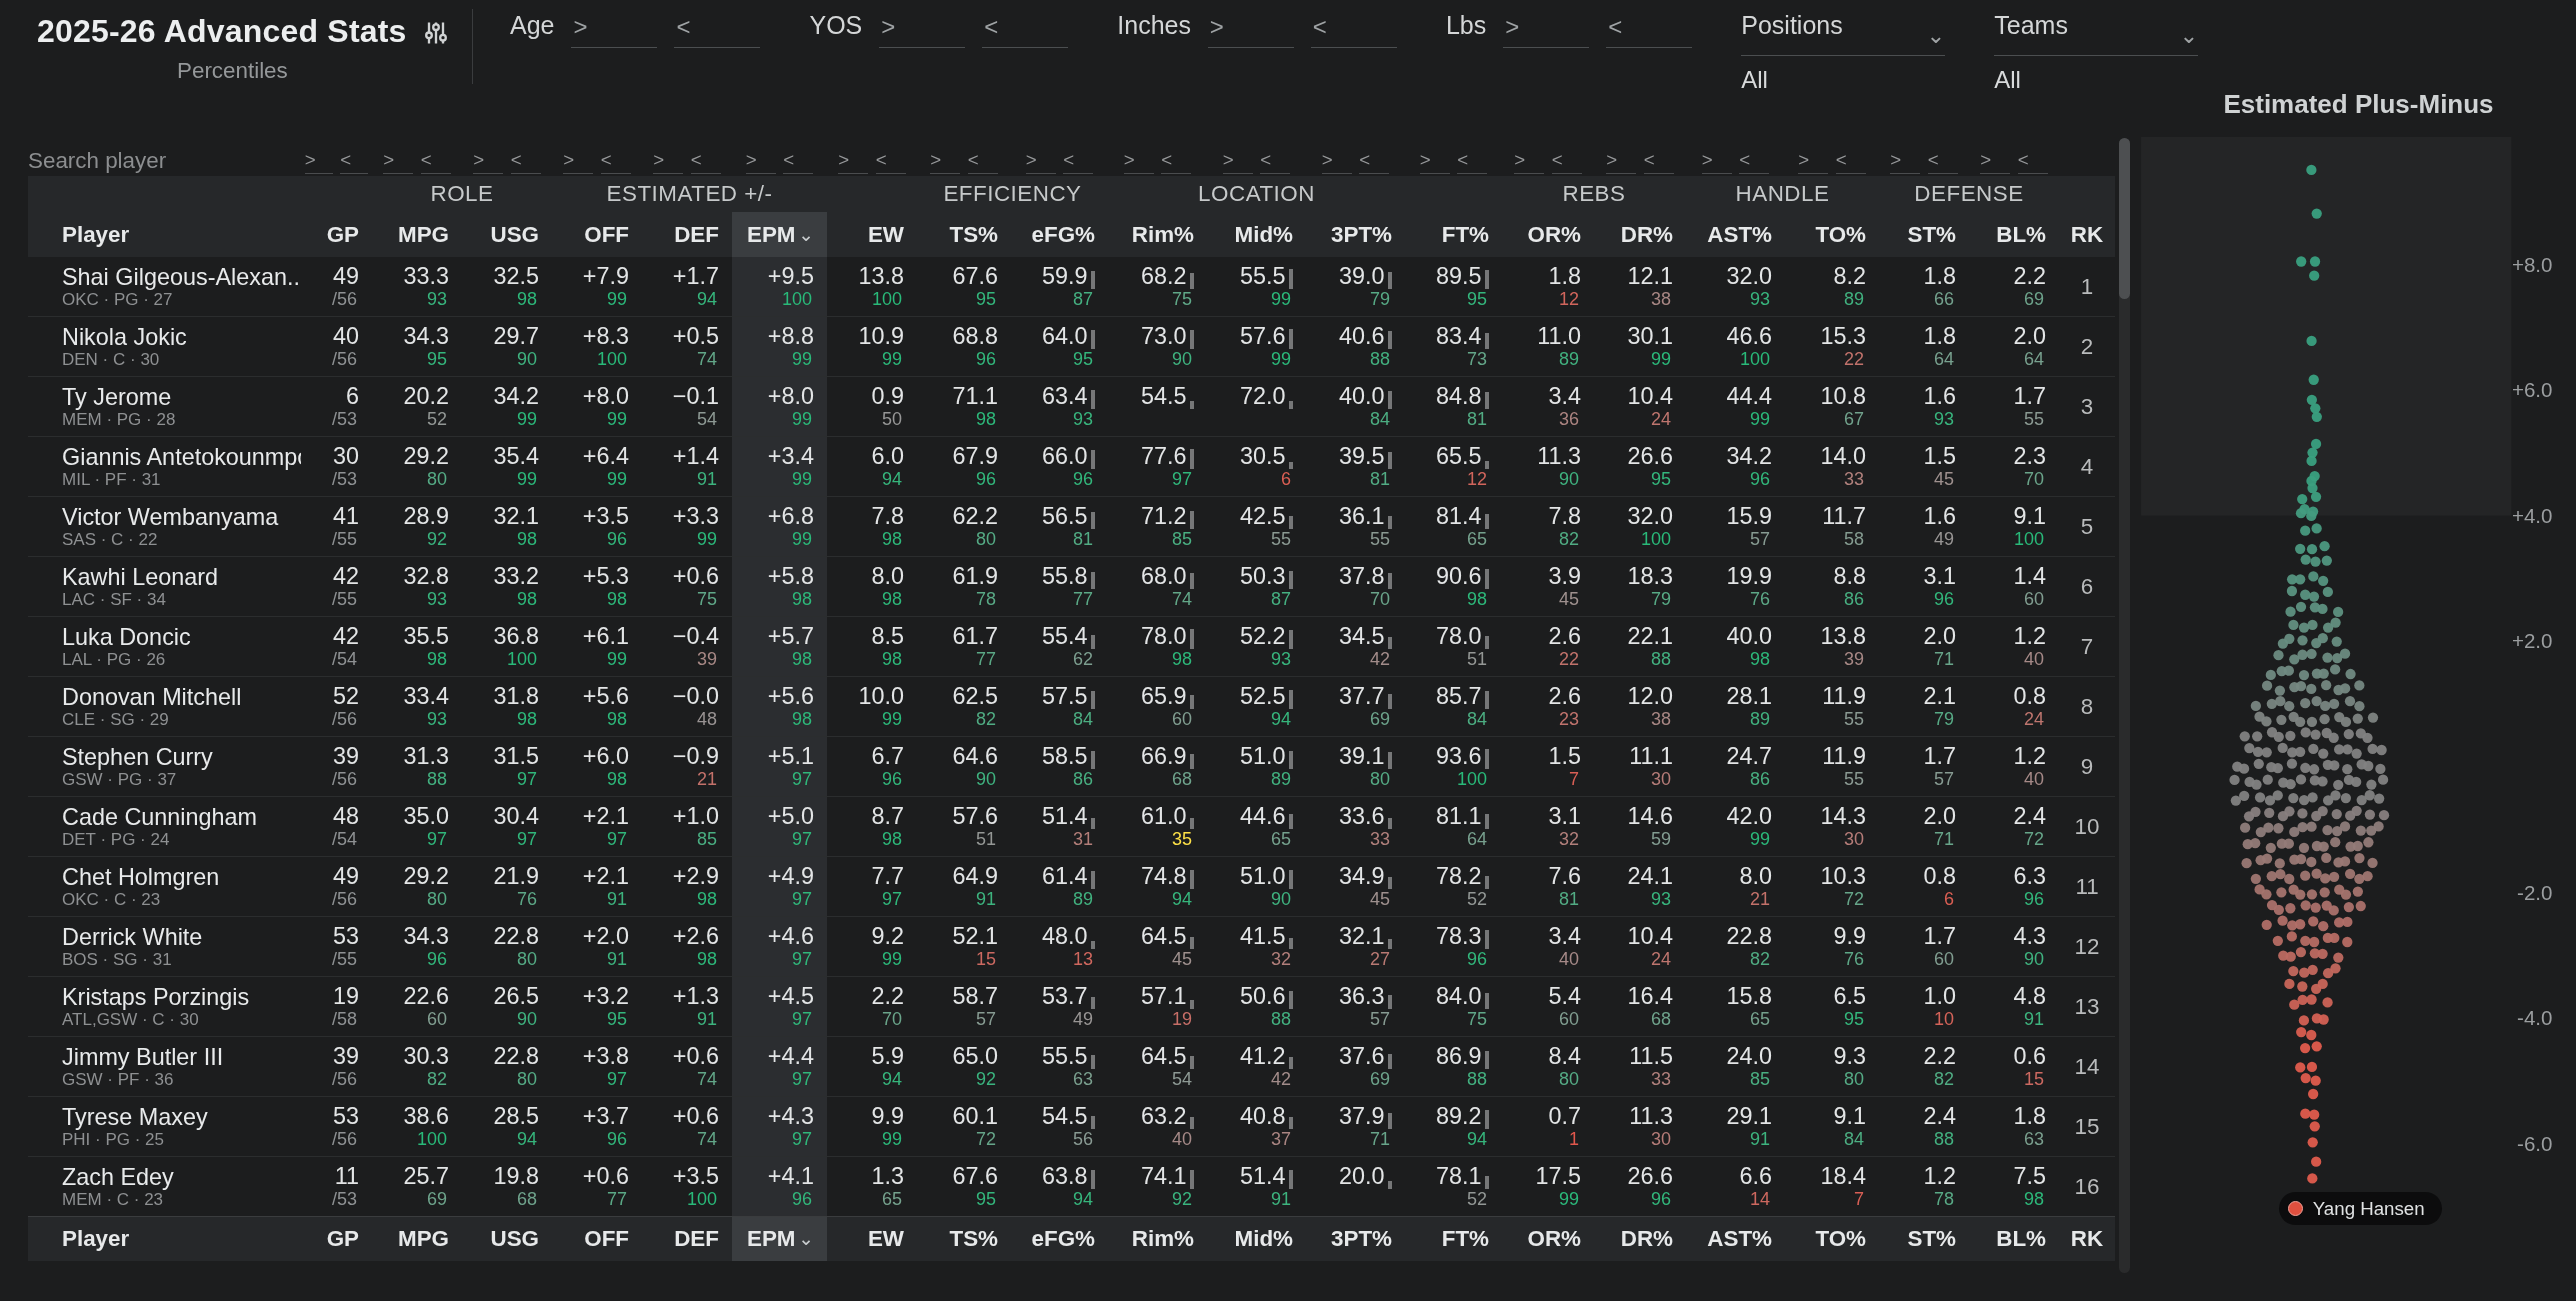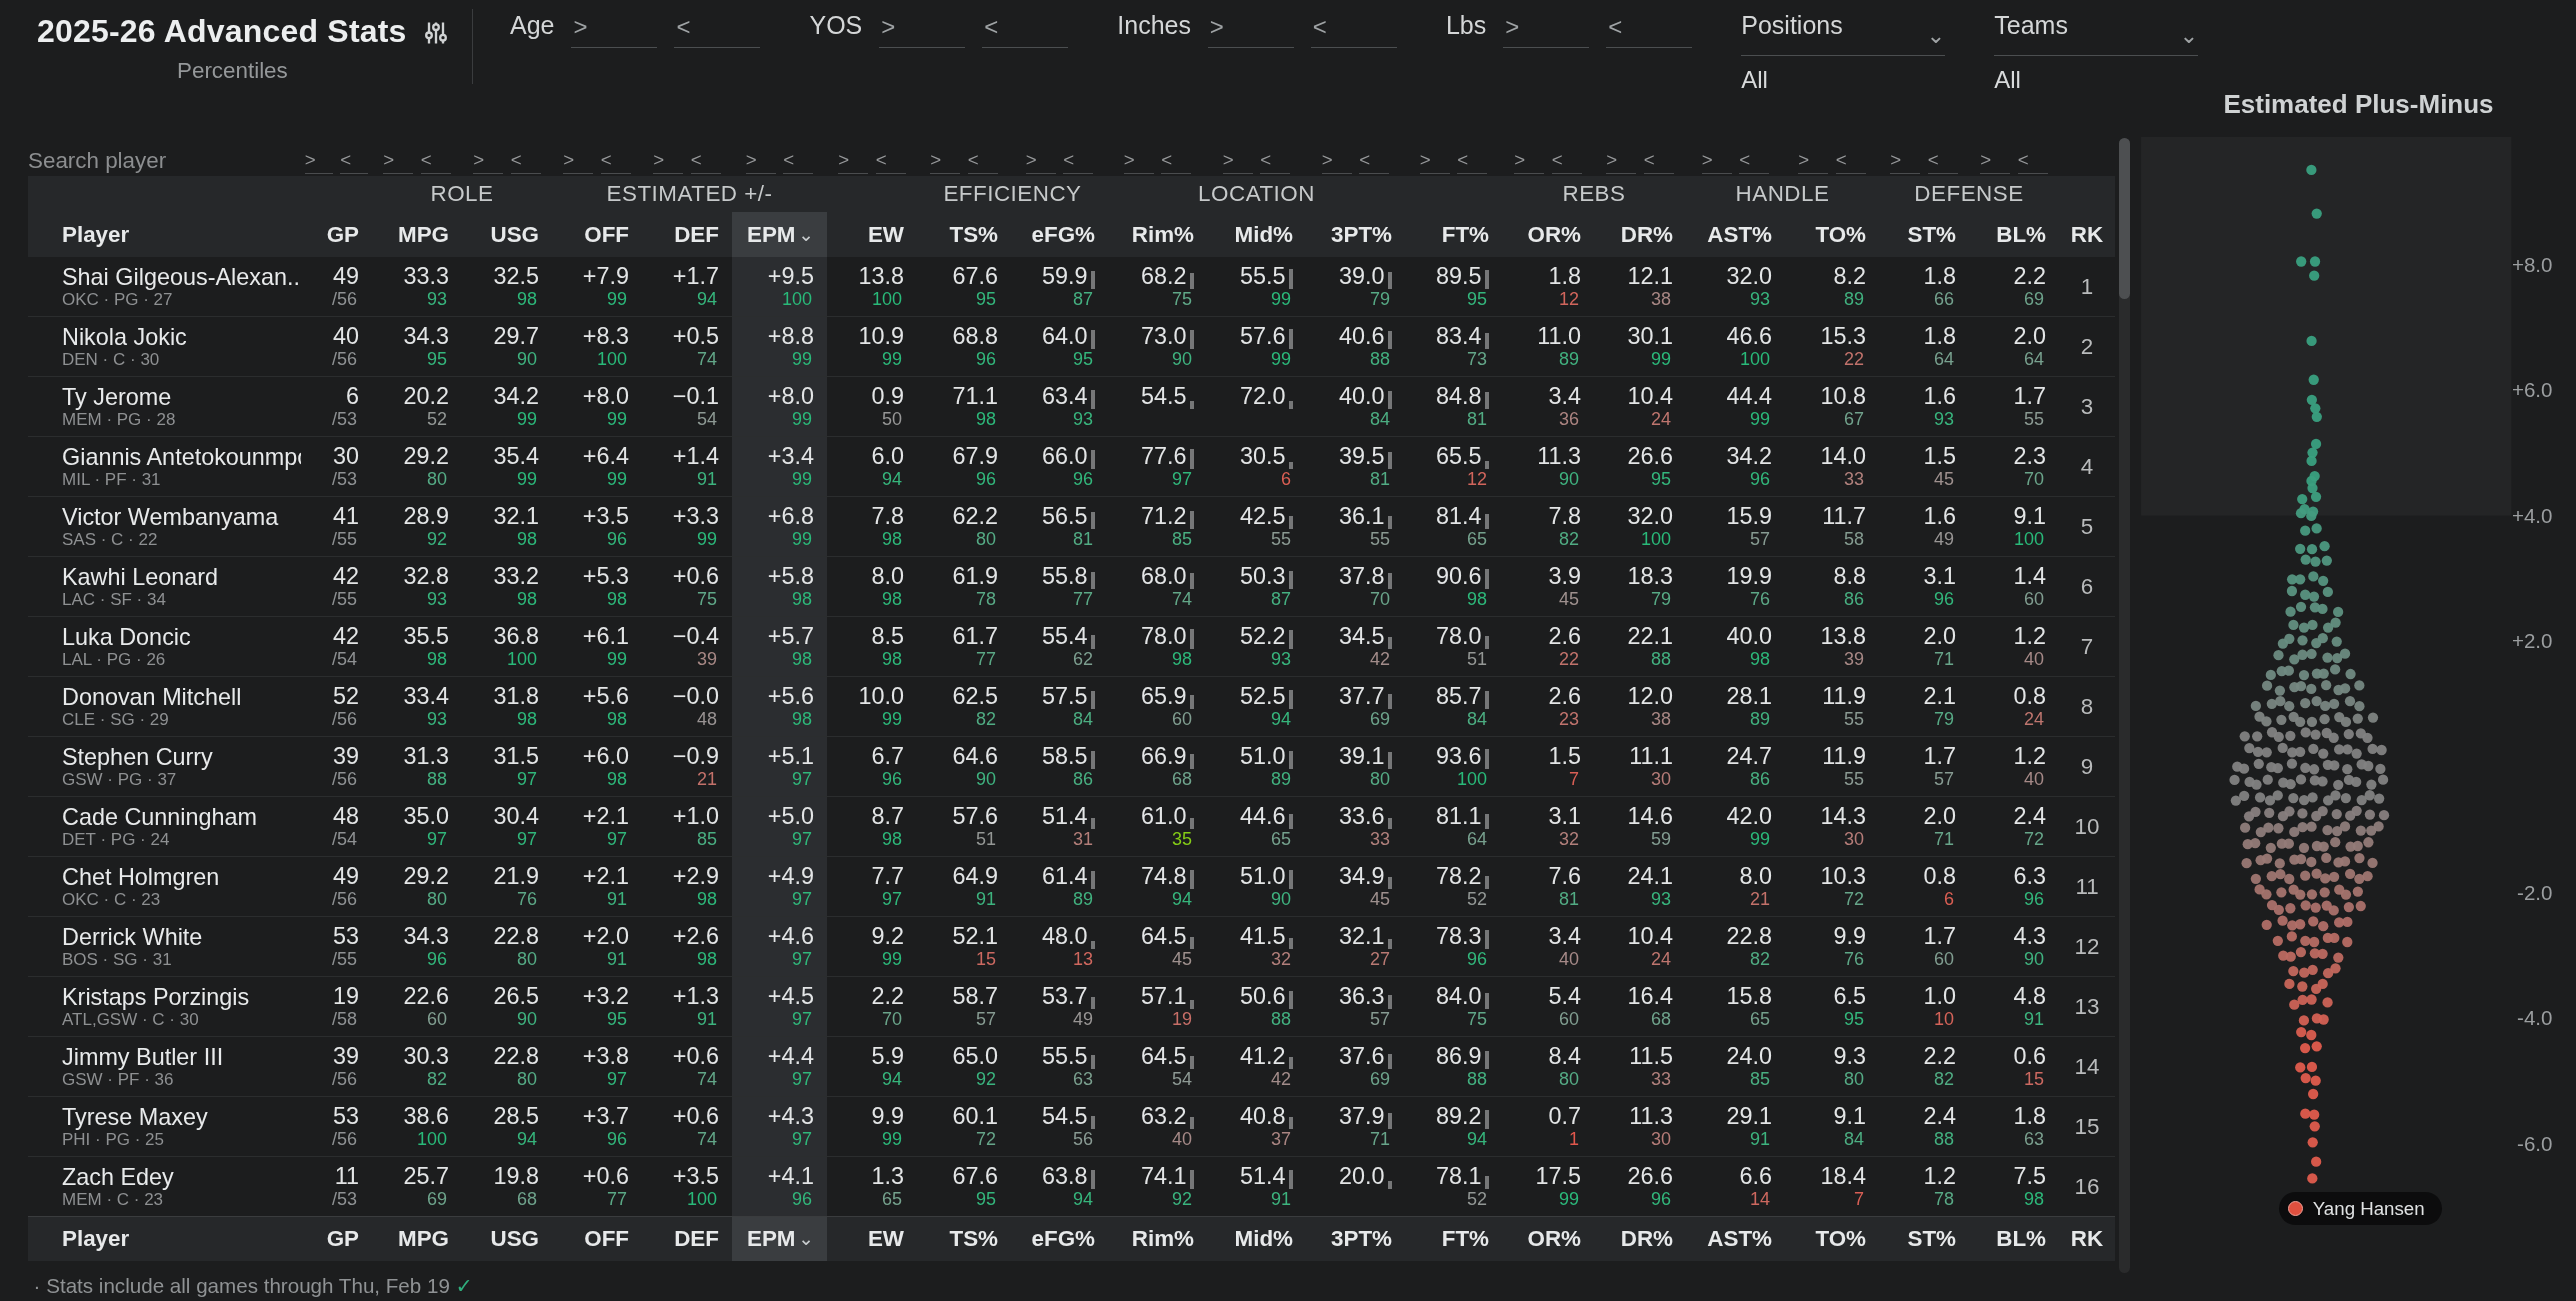--- a/index.html
+++ b/index.html
@@ -1471,21 +1471,21 @@
               <span>51.4</span>
               <span class="bar" style="height: 10.3px;"></span>
             </div>
             <div class="pct" style="color: rgb(179, 126, 121);">31</div>
           </div>
           <div class="vcell">
             <div class="main">
               <span>61.0</span>
               <span class="bar" style="height: 10.3px;"></span>
             </div>
-            <div class="pct" style="color: #84cc16;">35</div>
+            <div class="pct" style="color: #fde047;">35</div>
           </div>
           <div class="vcell">
             <div class="main">
               <span>44.6</span>
               <span class="bar" style="height: 15px;"></span>
             </div>
             <div class="pct" style="color: rgb(117, 161, 141);">65</div>
           </div>
           <div class="vcell">
             <div class="main">
@@ -2342,23 +2342,20 @@
         <div class="hcell">
           <span>ST%</span>
         </div>
         <div class="hcell">
           <span>BL%</span>
         </div>
         <div class="hcell rk">
           <span>RK</span>
         </div>
       </div>
-    <div class="footnote">
-      <span>· Stats include all games through Thu, Feb 19</span><span class="check">✓</span>
-    </div>
   </div>
 
   <div class="vscroll">
     <div class="thumb"></div>
   </div>
 
   <div class="chart-area">
     <div class="chart-title">Estimated Plus-Minus</div>
     <div class="plot" id="plot"><svg width="435" height="1103" viewBox="0 0 465 1180">
           <rect x="0" y="0" width="396" height="405" fill="rgba(255,255,255,0.04)"></rect>

